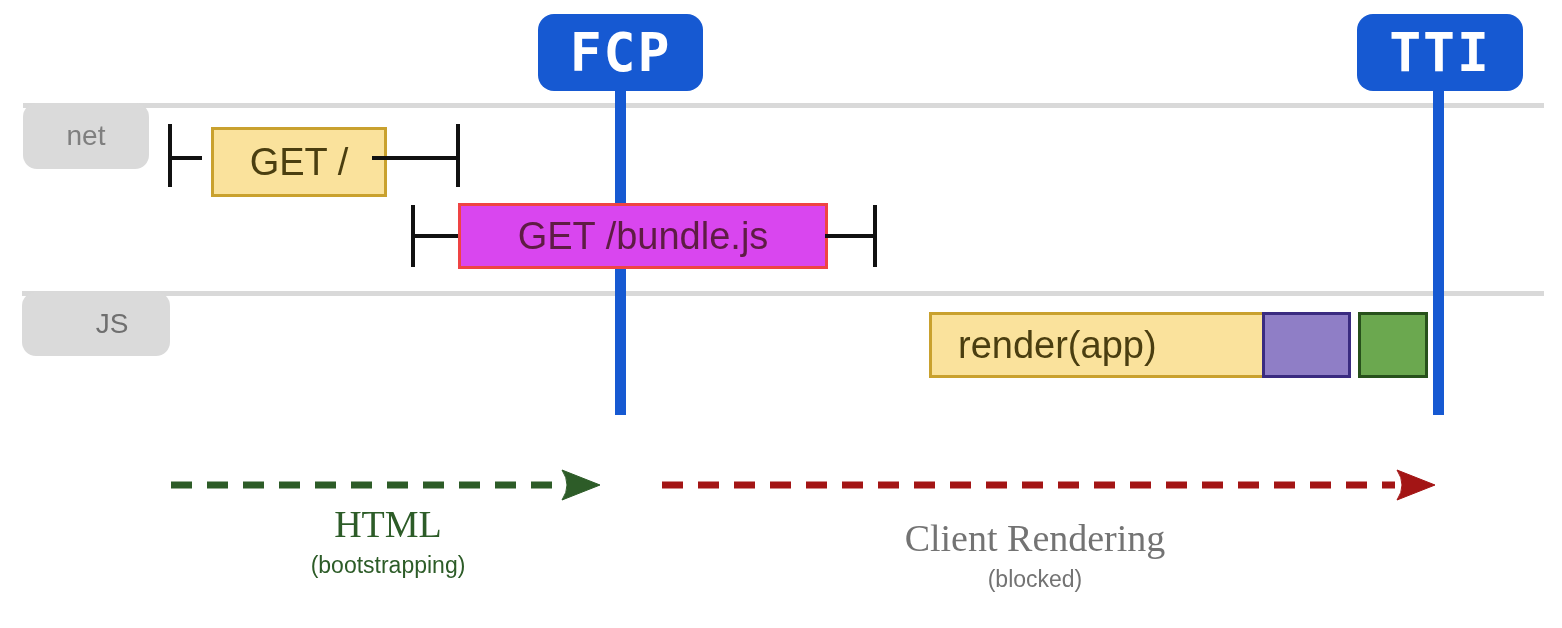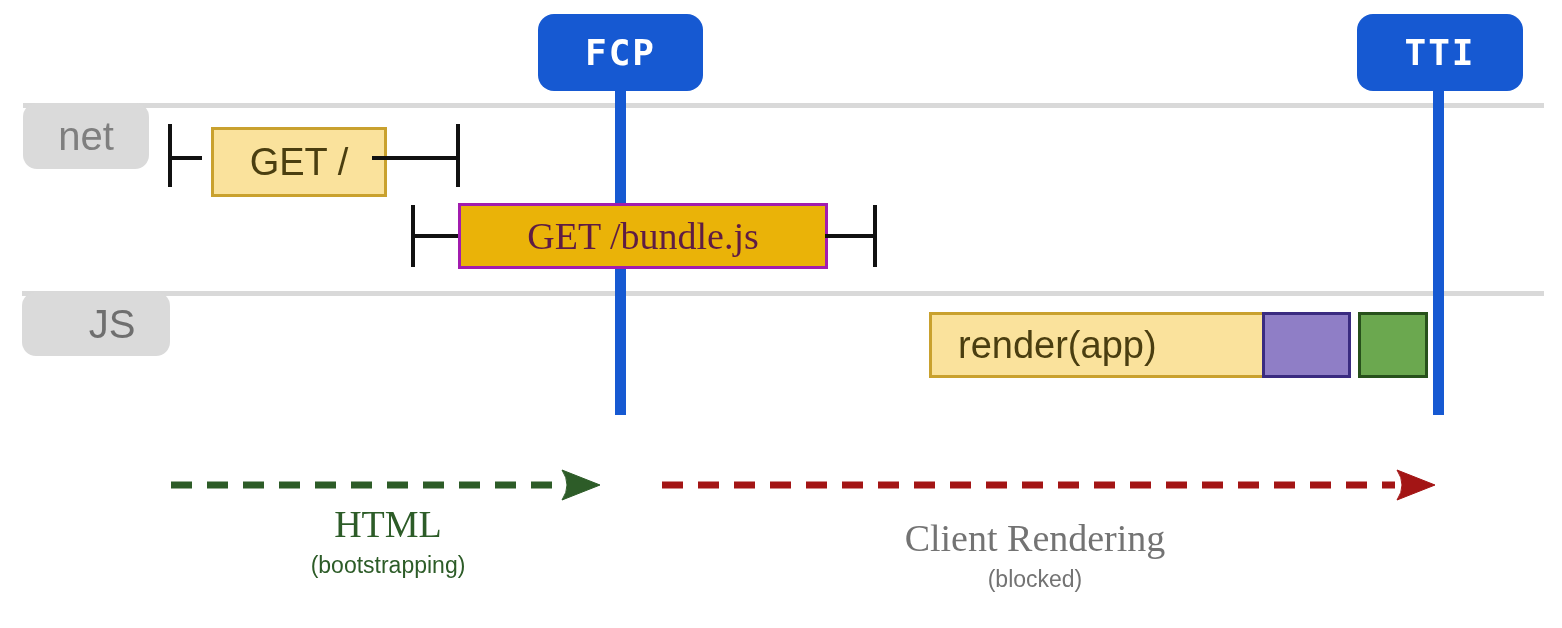--- a/index.html
+++ b/index.html
@@ -7,47 +7,47 @@
     position:relative;width:1562px;height:628px;background:#ffffff;overflow:hidden;
     font-family:"Liberation Sans", sans-serif;
   }
   
   .lane-line{position:absolute;background:#d9d9d9;height:5px;z-index:0;}
   #lane-line-net{left:23px;top:103px;width:1521px;}
   #lane-line-js{left:22px;top:291px;width:1522px;}
   .lane-tab{
     position:absolute;background:#dadada;border-radius:14px;z-index:2;
     display:flex;align-items:center;justify-content:center;
-    color:#7f7f7f;font-size:40px;line-height:1;
+    color:#7f7f7f;font-size:28px;line-height:1;
   }
   #tab-net{left:23px;top:103px;width:126px;height:66px;}
   #tab-js{left:22px;top:292px;width:116px;height:64px;color:#6f6f6f;padding-left:32px;}
   
   .stem{position:absolute;width:11px;background:#1659d2;z-index:1;}
   #stem-fcp{left:615px;top:80px;height:335px;}
   #stem-tti{left:1433px;top:80px;height:335px;}
   .badge{
     position:absolute;background:#1659d2;border-radius:16px;z-index:4;
     display:flex;align-items:center;justify-content:center;
     color:#ffffff;font-family:"DejaVu Sans Mono", monospace;font-weight:bold;
-    font-size:36px;letter-spacing:2px;
+    font-size:53px;letter-spacing:2px;
   }
   #badge-fcp{left:538px;top:14px;width:165px;height:77px;}
   #badge-tti{left:1357px;top:14px;width:166px;height:77px;}
   
   .tick{position:absolute;width:4px;background:#111111;z-index:3;}
   .conn{position:absolute;height:4px;background:#111111;z-index:3;}
   
   .box{
     position:absolute;box-sizing:border-box;z-index:3;
     display:flex;align-items:center;justify-content:center;
     font-size:38px;line-height:1;
   }
   .box.yellow{background:#fae29c;border:3px solid #c9a12e;color:#4a3e10;}
-  .box.pink{background:#eab308;border:3px solid #a21caf;color:#5e1c44;font-family:Liberation Serif, serif;}
+  .box.pink{background:#d946ef;border:3px solid #ef4444;color:#5e1c44;}
   .box.purple{background:#8f7ec6;border:3px solid #3a2b80;}
   .box.green{background:#6ba84f;border:3px solid #27511b;}
   #box-get-root{left:211px;top:127px;width:176px;height:70px;}
   #tick-root-l{left:168px;top:124px;height:63px;}
   #conn-root-l{left:168px;top:156px;width:34px;}
   #conn-root-r{left:372px;top:156px;width:87px;}
   #tick-root-r{left:456px;top:124px;height:63px;}
   #box-get-bundle{left:458px;top:203px;width:370px;height:66px;}
   #tick-bundle-l{left:411px;top:205px;height:62px;}
   #conn-bundle-l{left:411px;top:234px;width:50px;}

